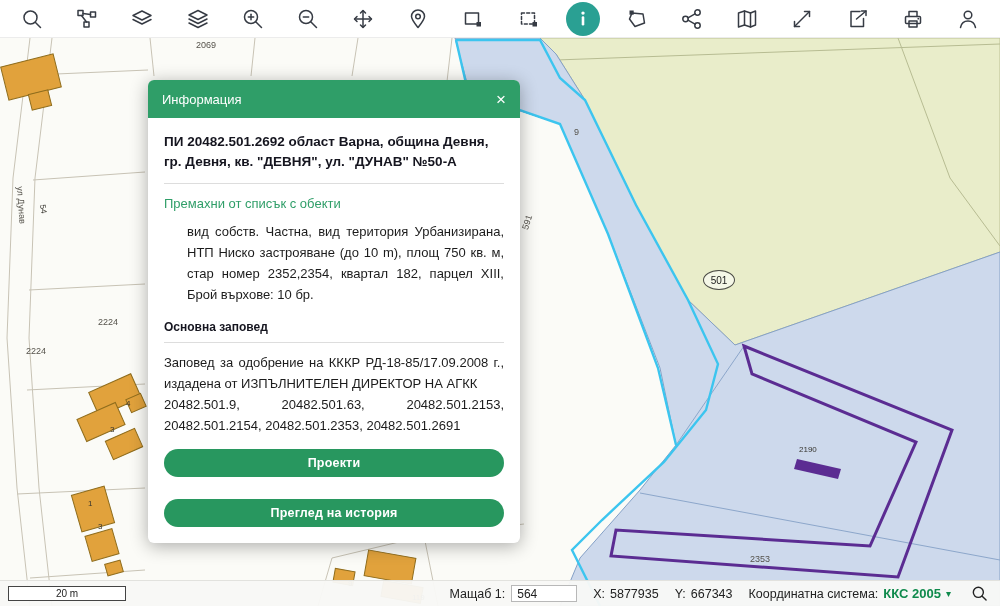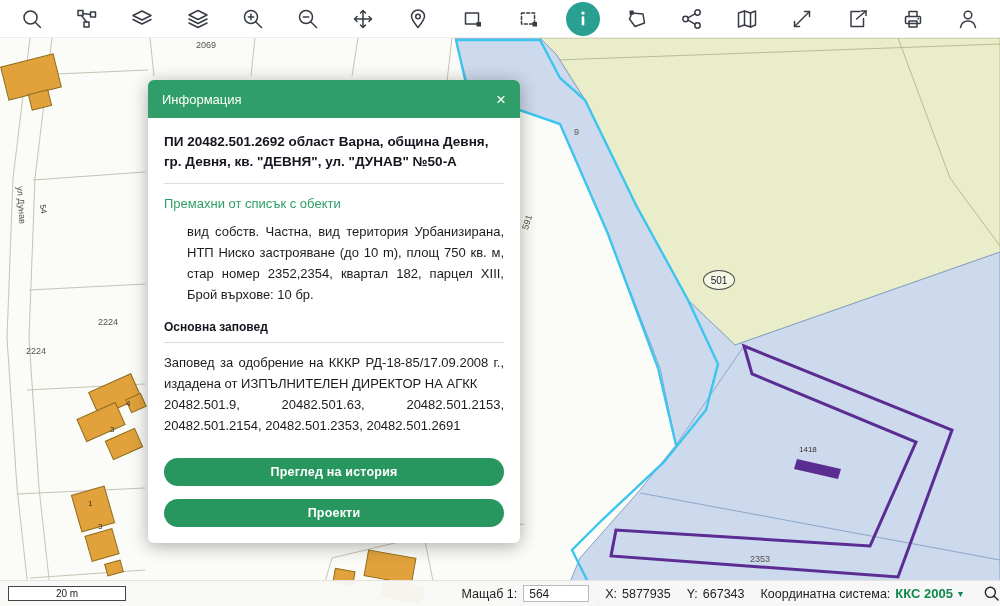--- a/index.html
+++ b/index.html
@@ -60,21 +60,21 @@
     font-family:"Liberation Sans",sans-serif;letter-spacing:.2px;}
   .btn.first{margin-top:22px;}
   .btn.second{margin-top:13px;}
 
   
   .statusbar{position:absolute;left:0;bottom:0;width:1000px;height:26px;
     background:rgba(248,248,246,.96);border-top:1px solid #e2e2de;display:flex;align-items:center;
     font-size:12.5px;color:#222;z-index:35;}
   .scalebox{margin-left:8px;width:118px;height:15px;border:1.5px solid #444;background:#fff;
     font-size:10px;display:flex;align-items:center;justify-content:center;color:#222;}
-  .sb-right{margin-left:auto;display:flex;align-items:center;gap:6px;padding-right:0;}
+  .sb-right{margin-left:auto;display:flex;align-items:center;gap:6px;padding-right:12px;}
   .scale-input{width:66px;height:17px;border:1px solid #b8b8b8;font-size:12px;padding:0 5px;
     font-family:"Liberation Sans",sans-serif;color:#222;background:#fff;}
   .grp{margin-left:10px;display:flex;align-items:center;gap:5px;}
   .crs-value{color:var(--crs_green);font-weight:bold;font-size:13px;}
   .caret{color:var(--crs_green);font-size:10px;cursor:pointer;}
   .sb-search{margin-left:14px;display:flex;align-items:center;cursor:pointer;}
   .sb-search svg{width:17px;height:17px;stroke:#222;fill:none;stroke-width:1.8;stroke-linecap:round;}
 </style>
 </head>
 <body>
@@ -248,21 +248,21 @@
 
   <div class="roadsign" style="left:703px;top:232px;">
     <span>501</span>
   </div>
 
   <span class="ml" style="left:196px;top:3px;">2069</span>
   <span class="ml" style="left:574px;top:90px;">9</span>
   <span class="ml rot" style="left:521px;top:190px;transform:rotate(-72deg);">591</span>
   <span class="ml" style="left:98px;top:280px;">2224</span>
   <span class="ml" style="left:26px;top:309px;">2224</span>
-  <span class="ml d" style="left:799px;top:408px;">1418</span>
+  <span class="ml d" style="left:799px;top:408px;">2190</span>
   <span class="ml" style="left:750px;top:517px;">2353</span>
   <span class="ml rot" style="left:24px;top:148px;transform:rotate(86deg);">ул Дунав</span>
   <span class="ml rot d" style="left:46px;top:166px;transform:rotate(80deg);">54</span>
   <span class="ml d" style="left:126px;top:362px;">4</span>
   <span class="ml d" style="left:110px;top:388px;">3</span>
   <span class="ml d" style="left:88px;top:462px;">1</span>
   <span class="ml d" style="left:98px;top:485px;">3</span>
   <span class="ml d" style="left:348px;top:542px;">9</span>
   <span class="ml d" style="left:412px;top:556px;">119</span>
 </div>
@@ -275,22 +275,22 @@
   <div class="panel-body">
     <div class="obj-title">ПИ 20482.501.2692 област Варна, община Девня, гр. Девня, кв. "ДЕВНЯ", ул. "ДУНАВ" №50-А</div>
     <div class="remove-link">Премахни от списък с обекти</div>
     <div class="details">вид собств. Частна, вид територия Урбанизирана, НТП Ниско застрояване (до 10 m), площ 750 кв. м, стар номер 2352,2354, квартал 182, парцел XIII, Брой върхове: 10 бр.</div>
 
     <div class="section-h">Основна заповед</div>
     <div class="section-t">Заповед за одобрение на КККР РД-18-85/17.09.2008 г., издадена от ИЗПЪЛНИТЕЛЕН ДИРЕКТОР НА АГКК</div>
 
     <div class="section-t">20482.501.9, 20482.501.63, 20482.501.2153, 20482.501.2154, 20482.501.2353, 20482.501.2691</div>
 
+    <button class="btn second">Проекти</button>
     <button class="btn first">Преглед на история</button>
-    <button class="btn second">Проекти</button>
   </div>
 </div>
 
 <div class="statusbar">
   <div class="scalebox">20 m</div>
   <div class="sb-right">
     <span>Мащаб 1:</span>
     <input class="scale-input" value="564" style="">
     <span class="grp">
       <span>X:</span>

